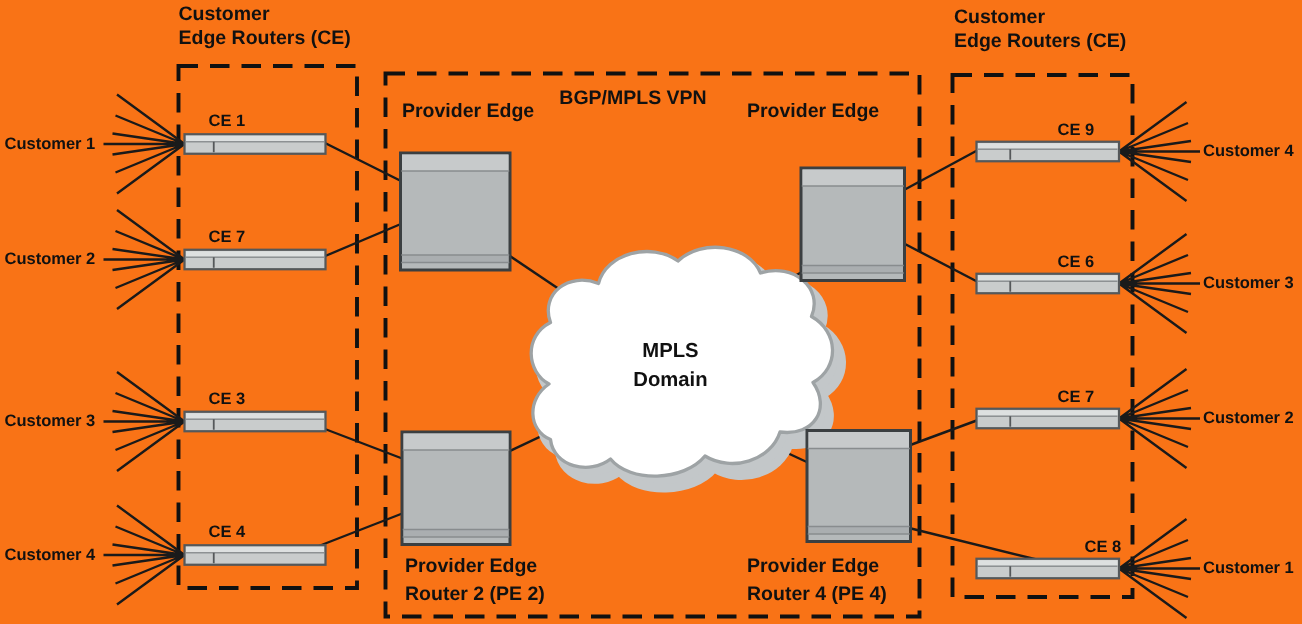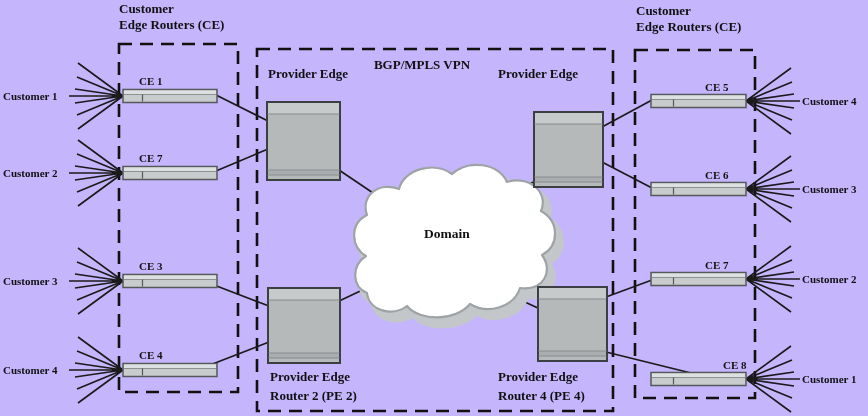--- a/index.html
+++ b/index.html
@@ -1,20 +1,20 @@
 <!DOCTYPE html>
 <html><head>
 <meta charset="utf-8">
 <style>
   html,body{margin:0;padding:0;background:#ffffff;}
   .stage{
     position:relative;
     width:868px;height:416px;
-    background:#c4b5fd;
-    font-family:Liberation Serif, serif;
+    background:#f97316;
+    font-family:Liberation Sans, sans-serif;
     overflow:hidden;
   }
   .stage svg{position:absolute;left:0;top:0;}
   .lbl{
     position:absolute;
     font-weight:bold;
     font-size:13px;
     line-height:16px;
     color:#111;
     white-space:nowrap;
@@ -181,28 +181,29 @@
   <div class="lbl pe" style="left:270px;top:367px;">
     <div>Provider Edge</div>
     <div>Router 2 (PE 2)</div>
   </div>
   <div class="lbl pe" style="left:498px;top:367px;">
     <div>Provider Edge</div>
     <div>Router 4 (PE 4)</div>
   </div>
 
   <div class="lbl center cloudlbl" style="left:397px;top:224px;width:100px;">
+    <div>MPLS</div>
     <div>Domain</div>
   </div>
 
   <div class="lbl sm" style="left:139px;top:75px;">CE 1</div>
   <div class="lbl sm" style="left:139px;top:152px;">CE 7</div>
   <div class="lbl sm" style="left:139px;top:260px;">CE 3</div>
   <div class="lbl sm" style="left:139px;top:349px;">CE 4</div>
-  <div class="lbl sm" style="left:705px;top:81px;">CE 5</div>
+  <div class="lbl sm" style="left:705px;top:81px;">CE 9</div>
   <div class="lbl sm" style="left:705px;top:169px;">CE 6</div>
   <div class="lbl sm" style="left:705px;top:259px;">CE 7</div>
   <div class="lbl sm" style="left:723px;top:359px;">CE 8</div>
 
   <div class="lbl sm" style="left:3px;top:90px;">Customer 1</div>
   <div class="lbl sm" style="left:3px;top:167px;">Customer 2</div>
   <div class="lbl sm" style="left:3px;top:275px;">Customer 3</div>
   <div class="lbl sm" style="left:3px;top:364px;">Customer 4</div>
 
   <div class="lbl sm" style="left:802px;top:95px;">Customer 4</div>

